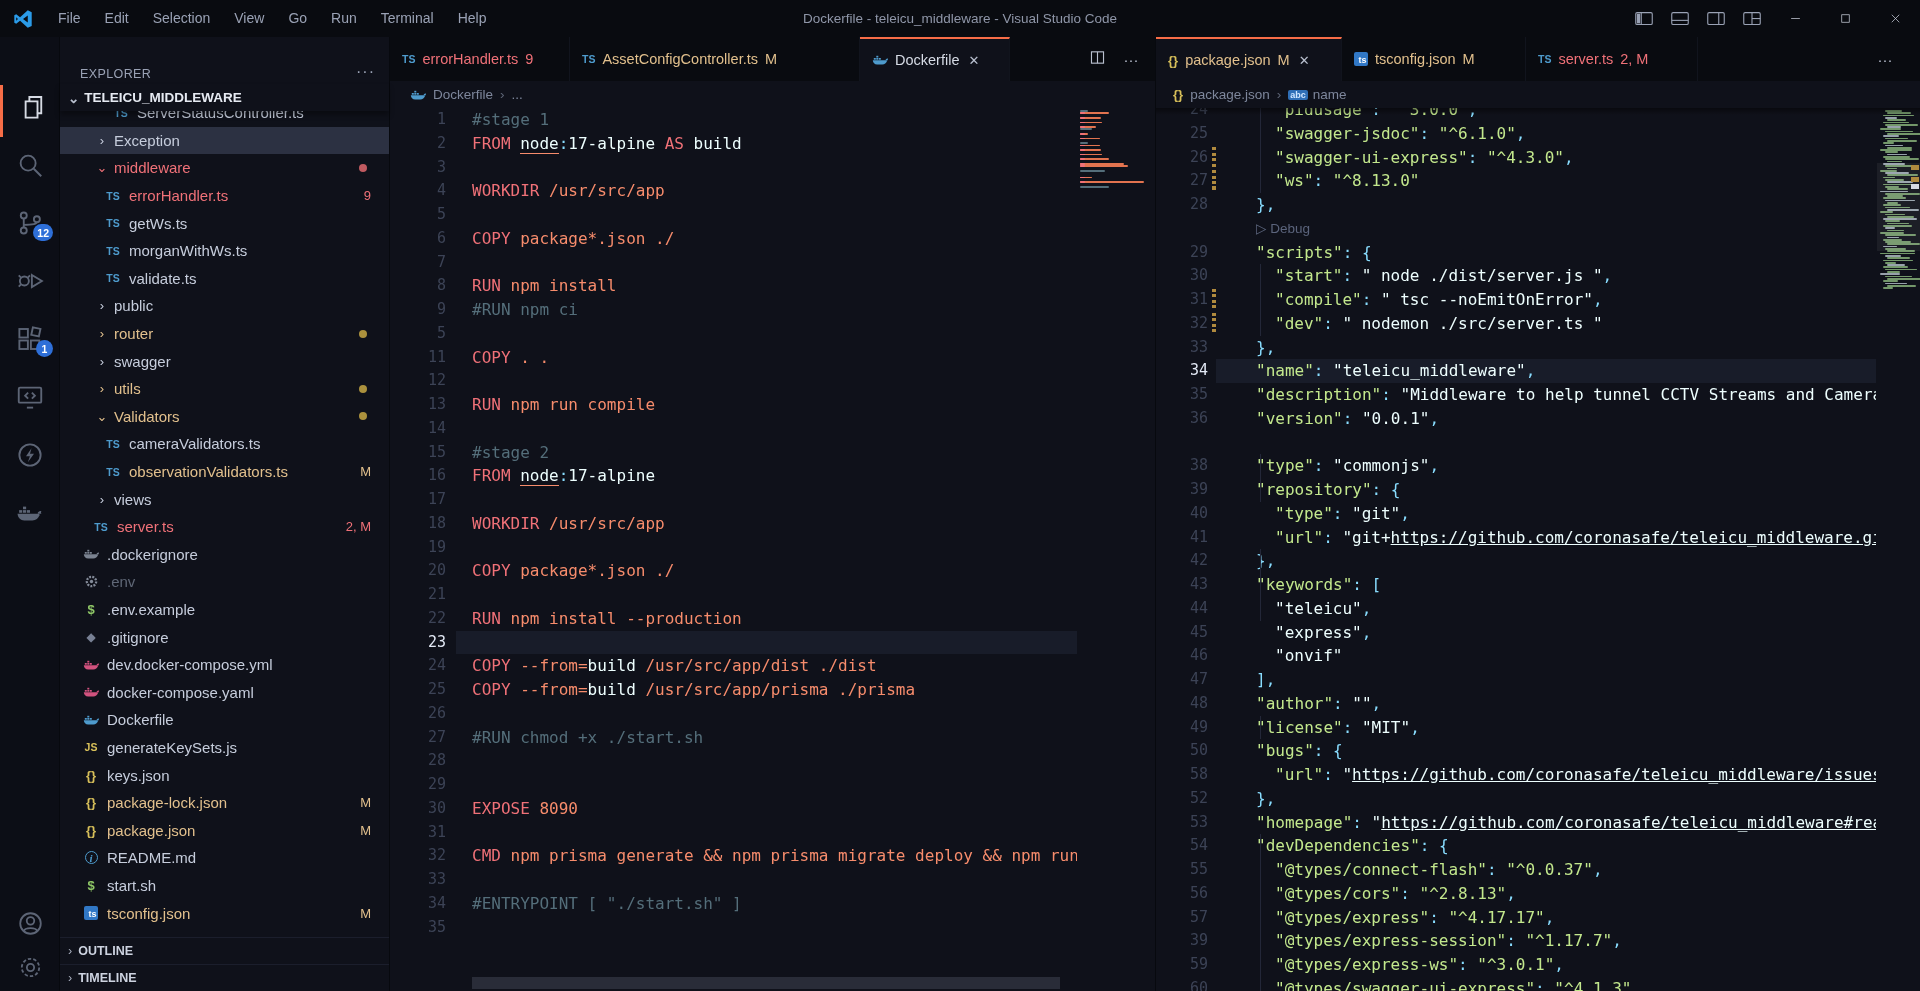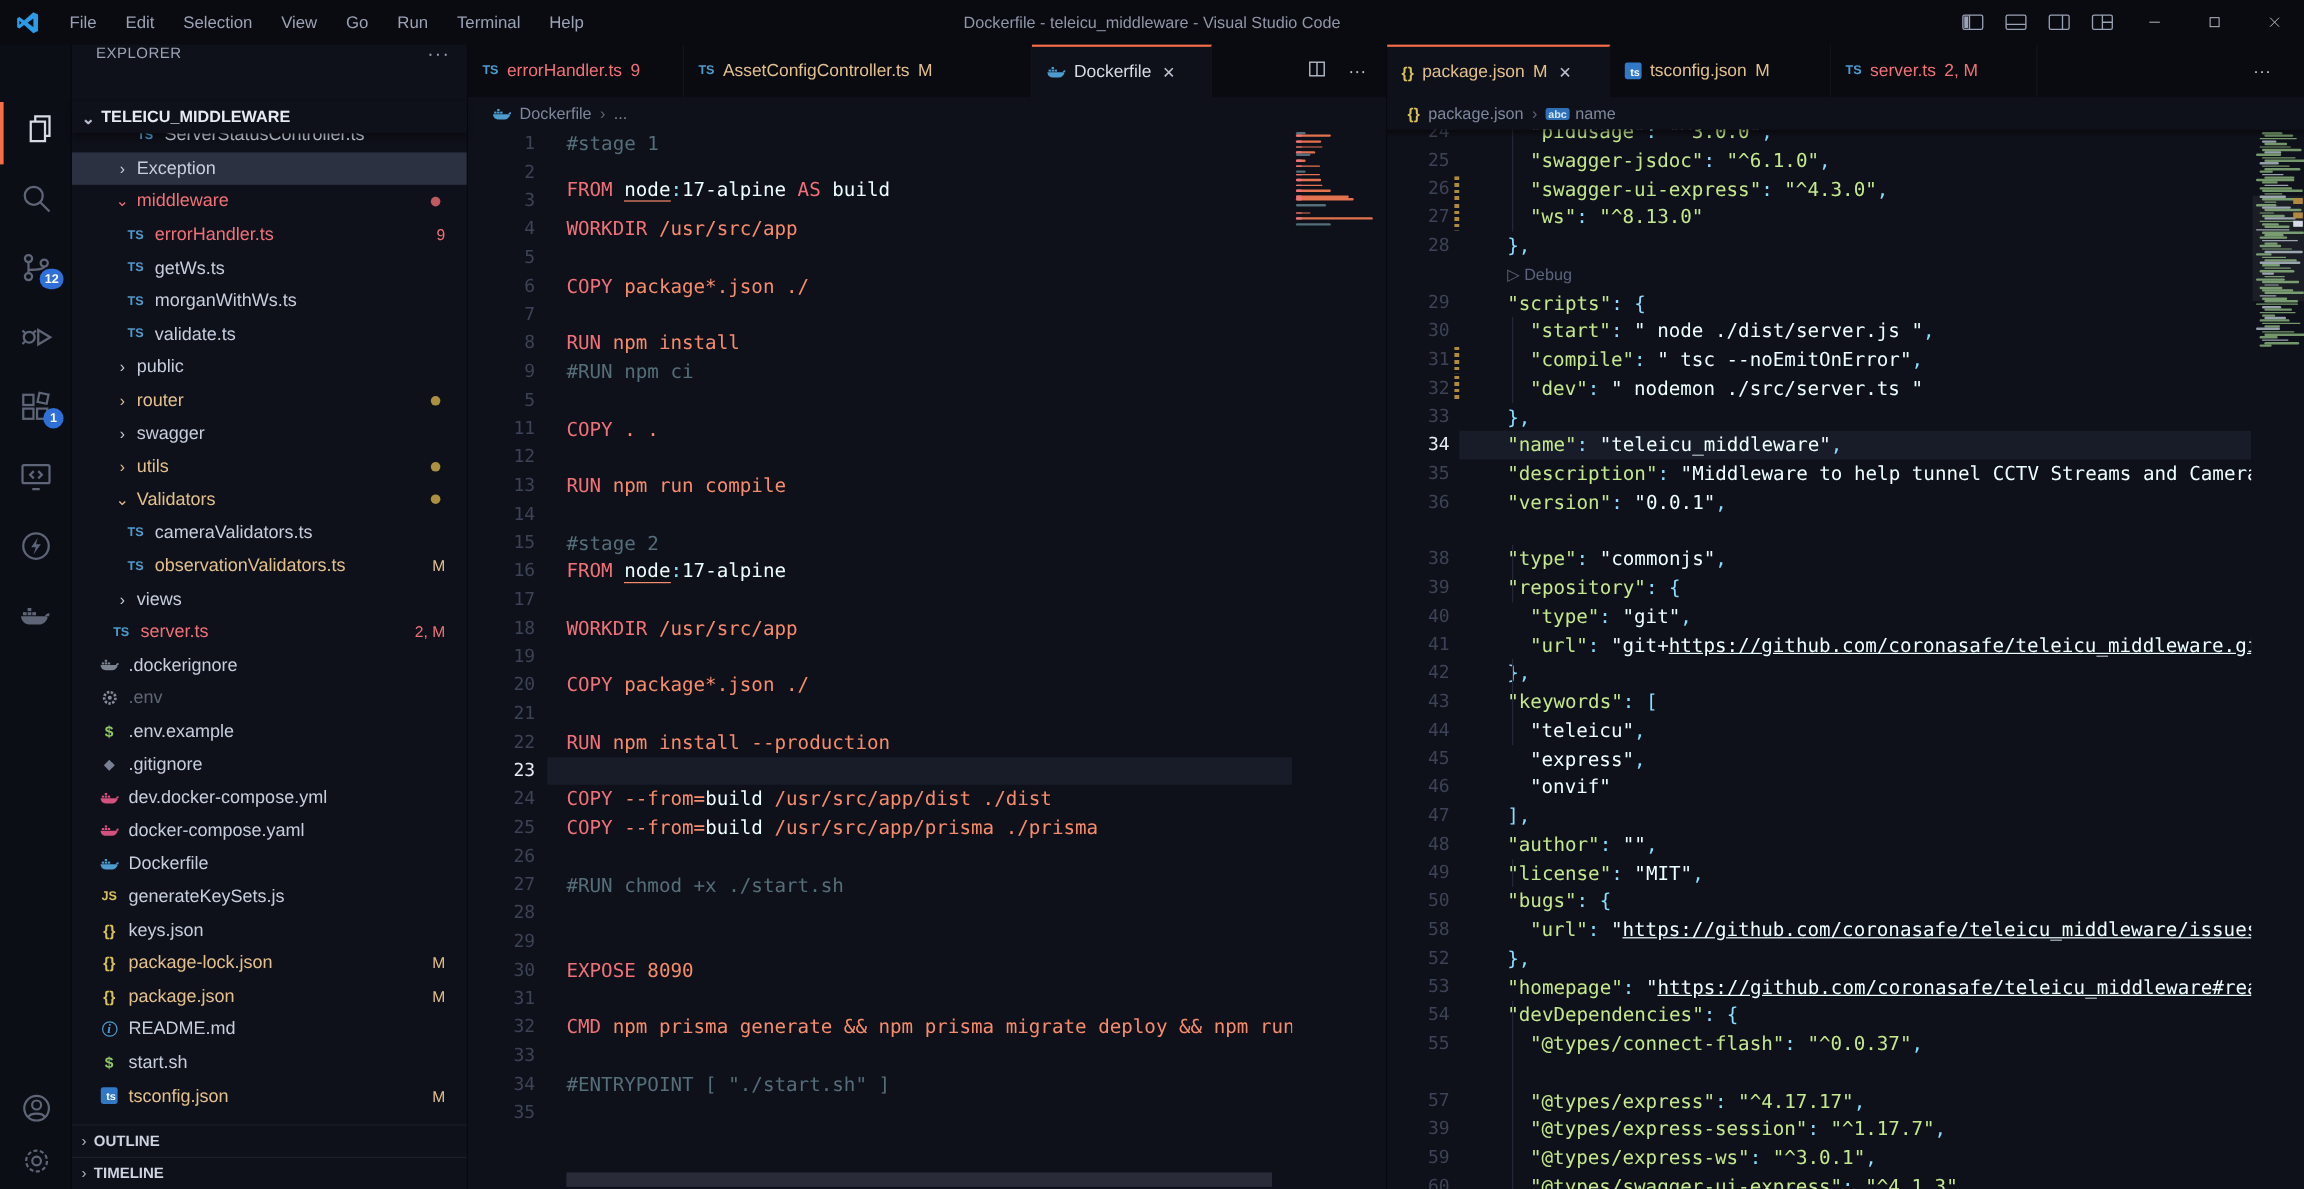--- a/index.html
+++ b/index.html
@@ -22,21 +22,21 @@
   #activitybar { position:absolute; left:0; top:37px; bottom:0; width:60px; background:#0C0E16; border-right:1px solid #07090e; }
   .act-item { position:absolute; left:0; width:60px; height:52px; display:flex; align-items:center; justify-content:center; }
   .act-item svg { stroke:#5d6576; fill:none; stroke-width:1.5; }
   .act-item.active svg { stroke:#d7dbe4; }
   .act-ind { position:absolute; left:0; top:48px; width:2.5px; height:52px; background:#F76D47; }
   .act-badge { position:absolute; right:7px; bottom:8px; min-width:17px; height:17px; border-radius:9px; background:#2E6FD8;
     color:#fff; font-size:10.5px; font-weight:bold; display:flex; align-items:center; justify-content:center; padding:0 4px; }
 
   
   #sidebar { position:absolute; left:60px; top:37px; bottom:0; width:330px; background:#0F111A; border-right:1px solid #07090e; }
-  #sb-header { position:absolute; left:0; top:0; width:100%; height:44px; display:flex; align-items:flex-start; }
+  #sb-header { position:absolute; left:0; top:0; width:100%; height:44px; display:flex; align-items:flex-end; }
   #sb-header .ttl { color:#9aa2b5; font-size:12.5px; letter-spacing:.4px; margin-left:20px; }
   #sb-header .dots { position:absolute; right:14px; color:#9aa2b5; font-size:16px; letter-spacing:1px; }
   #sb-project { position:absolute; left:0; top:47px; width:100%; height:27px; display:flex; align-items:center;
     color:#e6eaf2; font-weight:bold; font-size:13.5px; box-shadow:0 4px 5px rgba(0,0,0,.35); z-index:5; background:#0F111A; }
   #sb-project .chev { margin:0 5px 0 8px; color:#b9c0cf; }
   #filelist-clip { position:absolute; left:0; top:74px; bottom:54px; width:100%; overflow:hidden; }
   #filelist { position:absolute; left:0; top:-12px; width:100%; }
   .frow { position:relative; height:27.6px; display:flex; align-items:center; font-size:15px; color:#c6cddc; cursor:pointer; }
   .frow.sel { background:#2c3142; }
   .frow .icon { width:18px; height:18px; display:flex; align-items:center; justify-content:center; flex:none; margin-right:7px; }
@@ -518,21 +518,21 @@
           </g>
         </svg>
       </span>
       <span style="margin-left:7px">Dockerfile</span>
       <span class="bc-sep">›</span>
       <span style="margin-left:0">...</span>
     </div>
     <div class="content">
       <div class="codewrap" style="left: 0px; right: 78px;">
         <div class="code-line" style="top: 0px;"><span class="ln" style="width:56px">1</span><span style="position:absolute;left:82px;top:0"><span class="tok-cmt">#stage 1</span></span></div>
-        <div class="code-line" style="top: 23.75px;"><span class="ln" style="width:56px">2</span><span style="position:absolute;left:82px;top:14px"><span class="tok-kw">FROM </span><span class="tok-node">node</span><span class="tok-pun">:</span><span class="tok-txt">17-alpine </span><span class="tok-kw">AS</span><span class="tok-txt"> build</span></span></div>
+        <div class="code-line" style="top: 23.75px;"><span class="ln" style="width:56px">2</span><span style="position:absolute;left:82px;top:0"><span class="tok-kw">FROM </span><span class="tok-node">node</span><span class="tok-pun">:</span><span class="tok-txt">17-alpine </span><span class="tok-kw">AS</span><span class="tok-txt"> build</span></span></div>
         <div class="code-line" style="top: 47.5px;"><span class="ln" style="width:56px">3</span><span style="position:absolute;left:82px;top:0"></span></div>
         <div class="code-line" style="top: 71.25px;"><span class="ln" style="width:56px">4</span><span style="position:absolute;left:82px;top:0"><span class="tok-kw">WORKDIR </span><span class="tok-arg">/usr/src/app</span></span></div>
         <div class="code-line" style="top: 95px;"><span class="ln" style="width:56px">5</span><span style="position:absolute;left:82px;top:0"></span></div>
         <div class="code-line" style="top: 118.75px;"><span class="ln" style="width:56px">6</span><span style="position:absolute;left:82px;top:0"><span class="tok-kw">COPY </span><span class="tok-arg">package*.json ./</span></span></div>
         <div class="code-line" style="top: 142.5px;"><span class="ln" style="width:56px">7</span><span style="position:absolute;left:82px;top:0"></span></div>
         <div class="code-line" style="top: 166.25px;"><span class="ln" style="width:56px">8</span><span style="position:absolute;left:82px;top:0"><span class="tok-kw">RUN </span><span class="tok-arg">npm install</span></span></div>
         <div class="code-line" style="top: 190px;"><span class="ln" style="width:56px">9</span><span style="position:absolute;left:82px;top:0"><span class="tok-cmt">#RUN npm ci</span></span></div>
         <div class="code-line" style="top: 213.75px;"><span class="ln" style="width:56px">5</span><span style="position:absolute;left:82px;top:0"></span></div>
         <div class="code-line" style="top: 237.5px;"><span class="ln" style="width:56px">11</span><span style="position:absolute;left:82px;top:0"><span class="tok-kw">COPY </span><span class="tok-arg">. .</span></span></div>
         <div class="code-line" style="top: 261.25px;"><span class="ln" style="width:56px">12</span><span style="position:absolute;left:82px;top:0"></span></div>
@@ -669,20 +669,21 @@
         <div class="code-line" style="top: 536.25px;"><span class="ln" style="width:52px">46</span><span style="position:absolute;left:119px;top:0"><span class="tok-str">"onvif"</span></span></div>
         <div class="code-line" style="top: 560px;"><span class="ln" style="width:52px">47</span><span style="position:absolute;left:100px;top:0"><span class="tok-pun">],</span></span></div>
         <div class="code-line" style="top: 583.75px;"><span class="ln" style="width:52px">48</span><span style="position:absolute;left:100px;top:0"><span class="tok-key">"author"</span><span class="tok-pun">: </span><span class="tok-str">""</span><span class="tok-pun">,</span></span></div>
         <div class="code-line" style="top: 607.5px;"><span class="ln" style="width:52px">49</span><span style="position:absolute;left:100px;top:0"><span class="tok-key">"license"</span><span class="tok-pun">: </span><span class="tok-str">"MIT"</span><span class="tok-pun">,</span></span></div>
         <div class="code-line" style="top: 631.25px;"><span class="ln" style="width:52px">50</span><span style="position:absolute;left:100px;top:0"><span class="tok-key">"bugs"</span><span class="tok-pun">: {</span></span></div>
         <div class="code-line" style="top: 655px;"><span class="ln" style="width:52px">58</span><span style="position:absolute;left:119px;top:0"><span class="tok-key">"url"</span><span class="tok-pun">: </span><span class="tok-str">"</span><span class="tok-lnk">https://github.com/coronasafe/teleicu_middleware/issues</span></span></div>
         <div class="code-line" style="top: 678.75px;"><span class="ln" style="width:52px">52</span><span style="position:absolute;left:100px;top:0"><span class="tok-pun">},</span></span></div>
         <div class="code-line" style="top: 702.5px;"><span class="ln" style="width:52px">53</span><span style="position:absolute;left:100px;top:0"><span class="tok-key">"homepage"</span><span class="tok-pun">: </span><span class="tok-str">"</span><span class="tok-lnk">https://github.com/coronasafe/teleicu_middleware#readme</span></span></div>
         <div class="code-line" style="top: 726.25px;"><span class="ln" style="width:52px">54</span><span style="position:absolute;left:100px;top:0"><span class="tok-key">"devDependencies"</span><span class="tok-pun">: {</span></span></div>
         <div class="code-line" style="top: 750px;"><span class="ln" style="width:52px">55</span><span style="position:absolute;left:119px;top:0"><span class="tok-key">"@types/connect-flash"</span><span class="tok-pun">: </span><span class="tok-grn">"^0.0.37"</span><span class="tok-pun">,</span></span></div>
+        <div class="code-line" style="top: 773.75px;"><span class="ln" style="width:52px">56</span><span style="position:absolute;left:119px;top:0"><span class="tok-key">"@types/cors"</span><span class="tok-pun">: </span><span class="tok-grn">"^2.8.13"</span><span class="tok-pun">,</span></span></div>
         <div class="code-line" style="top: 797.5px;"><span class="ln" style="width:52px">57</span><span style="position:absolute;left:119px;top:0"><span class="tok-key">"@types/express"</span><span class="tok-pun">: </span><span class="tok-grn">"^4.17.17"</span><span class="tok-pun">,</span></span></div>
         <div class="code-line" style="top: 821.25px;"><span class="ln" style="width:52px">39</span><span style="position:absolute;left:119px;top:0"><span class="tok-key">"@types/express-session"</span><span class="tok-pun">: </span><span class="tok-grn">"^1.17.7"</span><span class="tok-pun">,</span></span></div>
         <div class="code-line" style="top: 845px;"><span class="ln" style="width:52px">59</span><span style="position:absolute;left:119px;top:0"><span class="tok-key">"@types/express-ws"</span><span class="tok-pun">: </span><span class="tok-grn">"^3.0.1"</span><span class="tok-pun">,</span></span></div>
         <div class="code-line" style="top: 868.75px;"><span class="ln" style="width:52px">60</span><span style="position:absolute;left:119px;top:0"><span class="tok-key">"@types/swagger-ui-express"</span><span class="tok-pun">: </span><span class="tok-grn">"^4.1.3"</span><span class="tok-pun">,</span></span></div>
         <div class="indent-guide" style="left: 104px; top: -10px; height: 95px;"></div>
         <div class="indent-guide" style="left: 104px; top: 156.25px; height: 71.25px;"></div>
         <div class="indent-guide" style="left: 104px; top: 346.25px; height: 47.5px;"></div>
         <div class="indent-guide" style="left: 104px; top: 441.25px; height: 71.25px;"></div>
         <div class="indent-guide" style="left: 104px; top: 607.5px; height: 23.75px;"></div>
         <div class="indent-guide" style="left: 104px; top: 726.25px; height: 166.25px;"></div>

